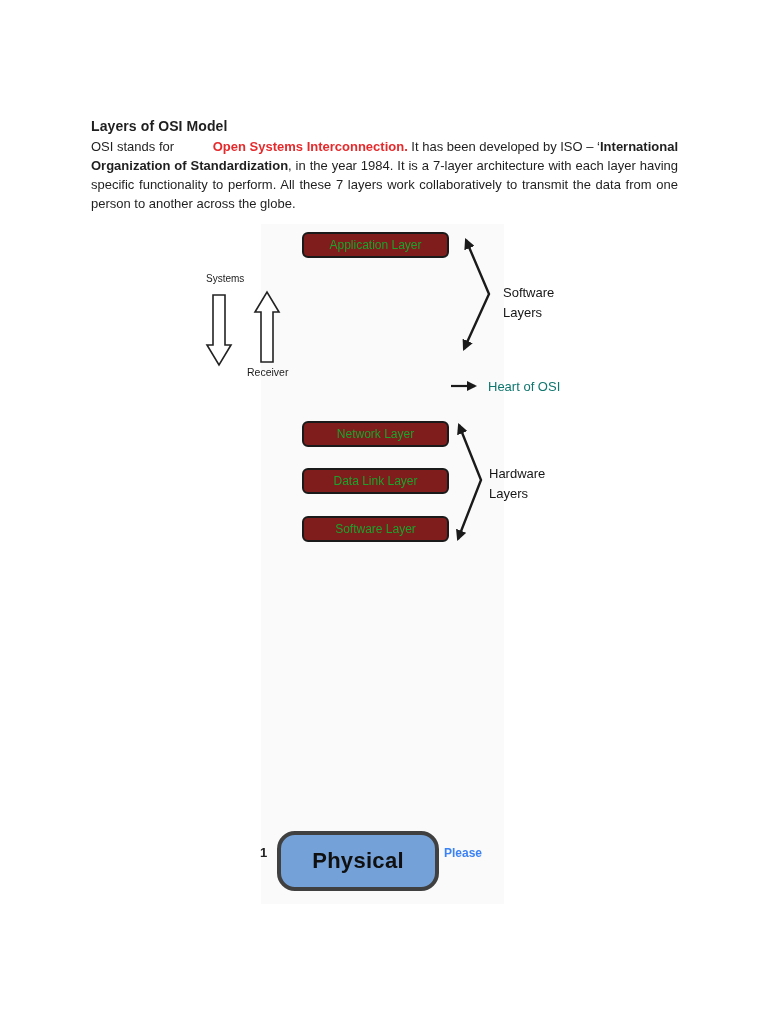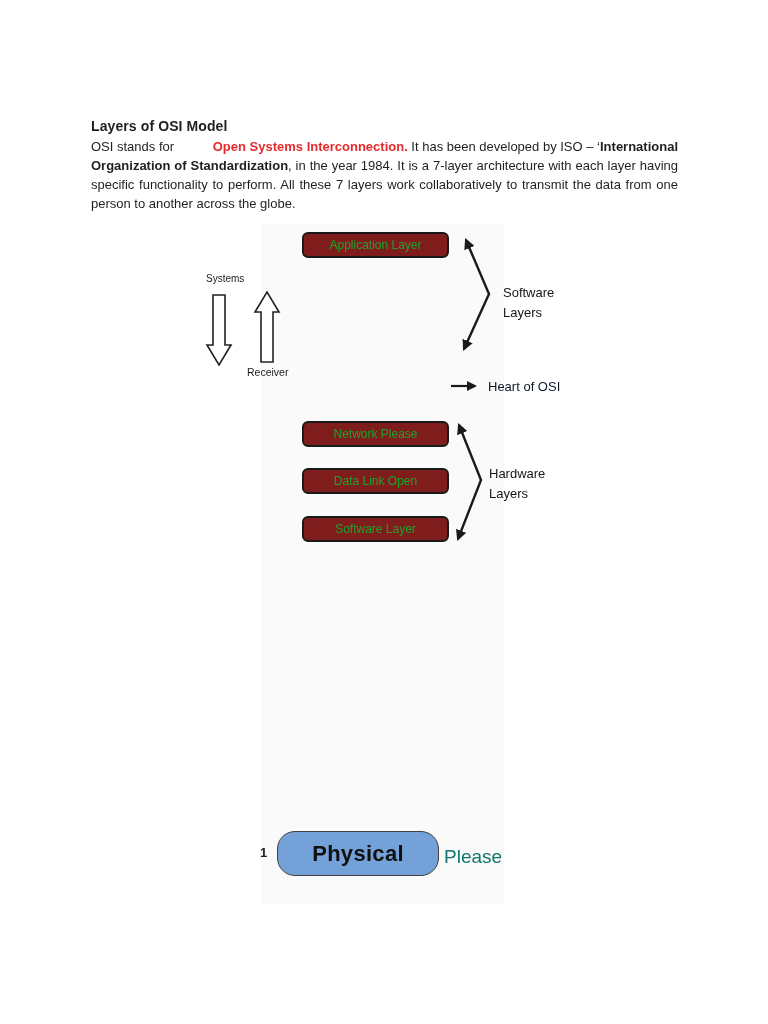--- a/index.html
+++ b/index.html
@@ -41,54 +41,54 @@
   }
 
   .diagram-svg { position: absolute; left: 200px; top: 222px; width: 370px; height: 340px; }
 
   .small-label { position: absolute; color: #1c1c1c; }
   .sender-label   { left: 206px; top: 273px; font-size: 10px; }
   .receiver-label { left: 247px; top: 366px; font-size: 10.5px; text-align: center; }
   .group-label { position: absolute; font-size: 13px; line-height: 20px; color: #161616; white-space: pre-line; }
   .software-label { left: 503px; top: 283px; }
   .hardware-label { left: 489px; top: 464px; }
-  .heart-label { position: absolute; left: 488px; top: 379px; font-size: 13px; color: #0f172a; }
+  .heart-label { position: absolute; left: 488px; top: 379px; font-size: 13px; color: #0f766e; }
 
   .phys-number {
     position: absolute; left: 260px; top: 845px;
     font-size: 13px; font-weight: 700; color: #222222;
   }
   .phys-pill {
     position: absolute; left: 277px; top: 831px;
-    width: 162px; height: 45px; box-sizing: border-box;
+    width: 162px; height: 60px; box-sizing: border-box;
     background: #74a2d8;
-    border: 1px solid #404040; border-radius: 18px;
+    border: 4px solid #404040; border-radius: 18px;
     display: flex; align-items: center; justify-content: center;
     font-size: 22px; font-weight: 700; color: #101010;
     letter-spacing: 0.3px;
   }
   .please-label {
     position: absolute; left: 444px; top: 846px;
-    font-size: 19px; font-weight: 400; color: #0f766e;
+    font-size: 12px; font-weight: 700; color: #3b82f6;
   }
 </style>
 </head>
 <body>
 
 <div class="page">
 
   <div class="doc-title">Layers of OSI Model</div>
 
   <p class="doc-paragraph"><span>OSI stands for </span><span class="red-bold">Open Systems Interconnection.</span><span> It has been developed by ISO – ‘</span><span class="bold">International Organization of Standardization</span><span>, in the year 1984. It is a 7-layer architecture with each layer having specific functionality to perform. All these 7 layers work collaboratively to transmit the data from one person to another across the globe.</span></p>
 
   <div class="figure-bg"></div>
 
   <div class="layer-box" style="top:232px">Application Layer</div>
-  <div class="layer-box" style="top:421px">Network Please</div>
-  <div class="layer-box" style="top:468px">Data Link Open</div>
+  <div class="layer-box" style="top:421px">Network Layer</div>
+  <div class="layer-box" style="top:468px">Data Link Layer</div>
   <div class="layer-box" style="top:516px">Software Layer</div>
 
   <svg class="diagram-svg" viewBox="200 222 370 340">
     <defs>
       <marker id="ah" viewBox="0 0 10 10" refX="8" refY="5" markerWidth="4.6" markerHeight="4.6" orient="auto-start-reverse">
         <path d="M0,0 L10,5 L0,10 z" fill="#1a1a1a"></path>
       </marker>
     </defs>
 
     <polygon points="213,295 225,295 225,345 231,345 219,365 207,345 213,345" fill="#ffffff" stroke="#222222" stroke-width="1.6" stroke-linejoin="miter"></polygon>

